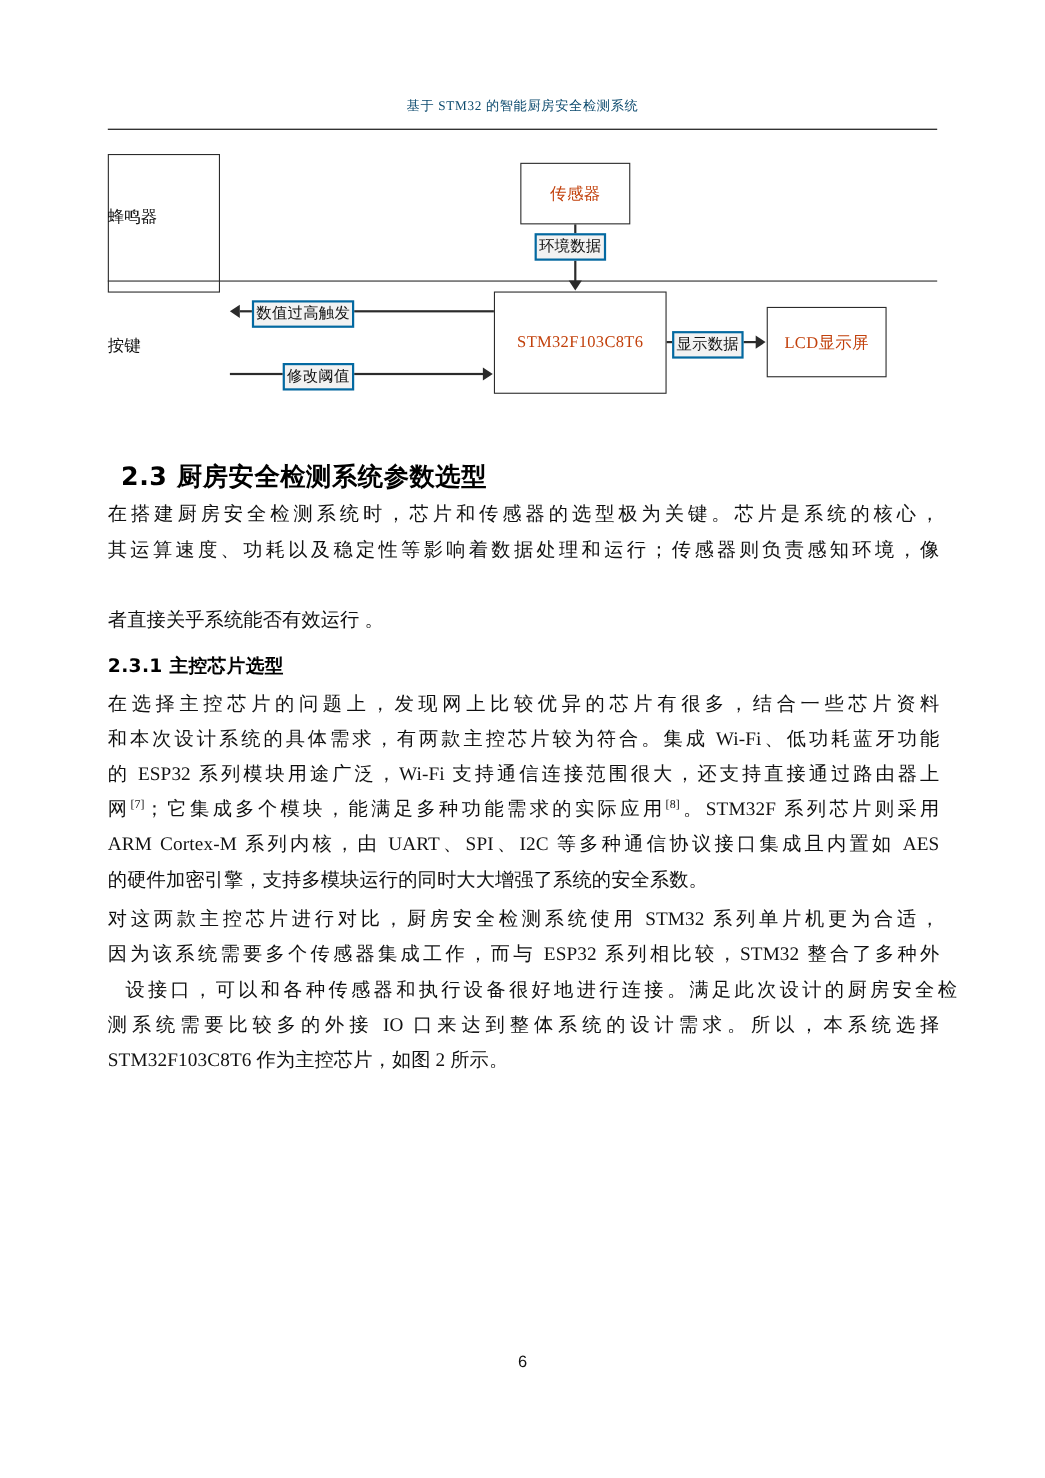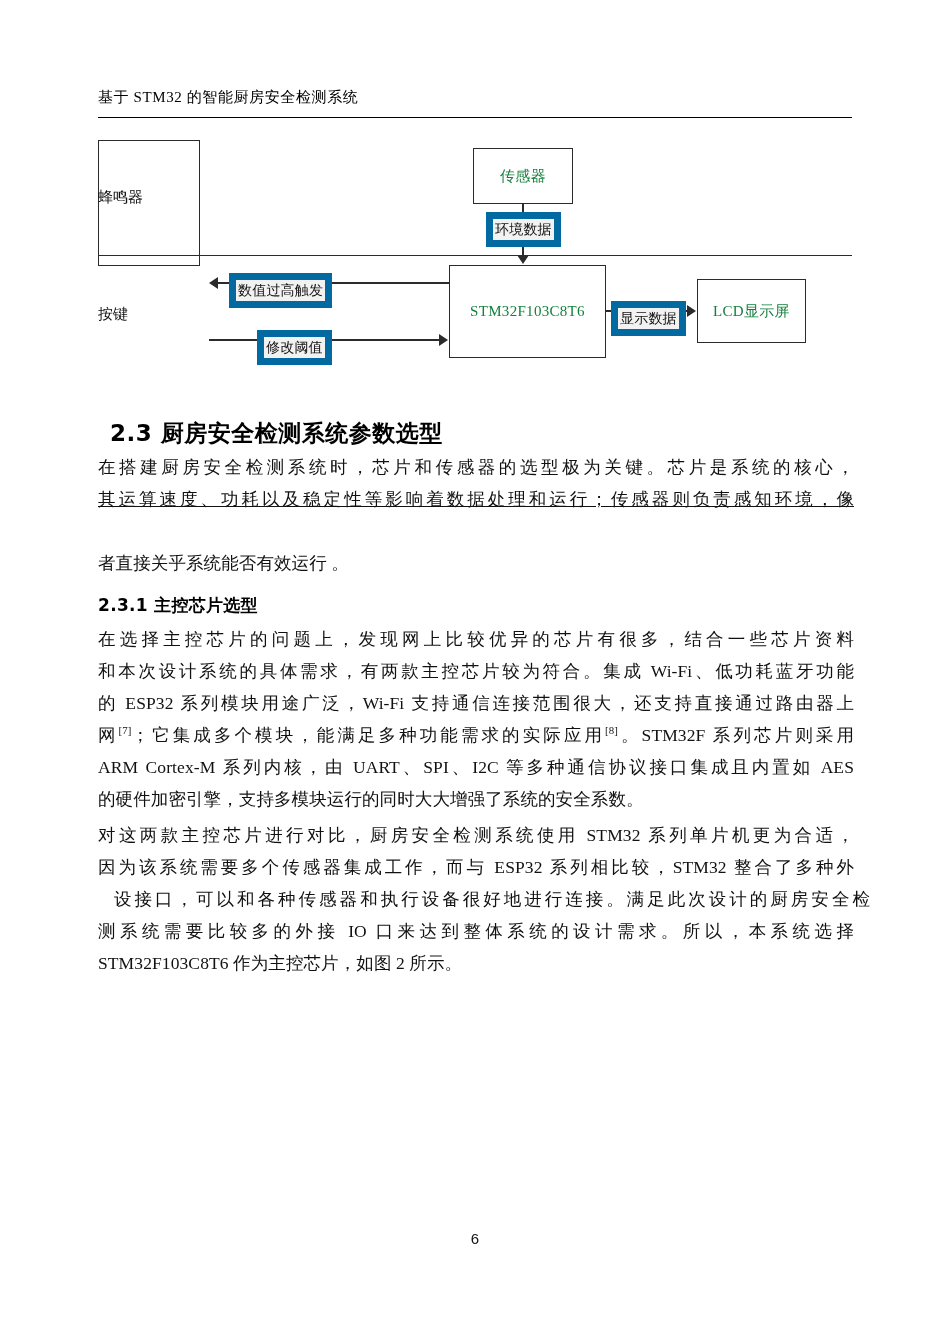--- a/index.html
+++ b/index.html
@@ -22,23 +22,24 @@
     width: 950px;
     height: 1344px;
   }
 
   
   .header {
     position: absolute;
     left: 98px;
     top: 88px;
     width: 754px;
-    font-size: 15px;
+    text-align: center;
+    font-size: 12px;
     letter-spacing: 0.6px;
-    color: #000000;
+    color: #0c4a6e;
   }
   .header-rule {
     position: absolute;
     left: 98px;
     top: 117px;
     width: 754px;
     height: 0;
     border-top: 1.2px solid #000;
   }
 
@@ -52,21 +53,21 @@
   }
   .fig-box {
     position: absolute;
     box-sizing: border-box;
     border: 1.6px solid #2b2b2b;
     background: #fff;
     display: flex;
     align-items: center;
     justify-content: center;
     font-size: 15px;
-    color: #15803d;
+    color: #c2410c;
     letter-spacing: 0.3px;
   }
   
   .box-sensor { left: 375px; top: 8px; width: 100px; height: 56px; }
   
   .box-mcu    { left: 351px; top: 125px; width: 157px; height: 93px; font-size: 15px; }
   
   .box-lcd    { left: 599px; top: 139px; width: 109px; height: 64px; }
   
   .box-left   { left: 9px;  top: 107px; width: 102px; height: 126px; border: 1.6px solid #2b2b2b; box-sizing: border-box; background:#fff; }
@@ -110,21 +111,21 @@
   .arrow-right {
     border-top: 6px solid transparent;
     border-bottom: 6px solid transparent;
     border-left: 9px solid #2b2b2b;
   }
 
   
   .edge-label {
     position: absolute;
     background: #f2f2f2;
-    border: 7px solid #0369a1;
+    border: 2px solid #0369a1;
     font-size: 14px;
     line-height: 19px;
     padding: 1px 2px;
     color: #111;
     white-space: nowrap;
     letter-spacing: 0.2px;
   }
 
   
   .fig-caption {
@@ -238,21 +239,21 @@
     <div class="line line-h" style="left:111px; top:199px; width:231px;"></div>
     <div class="arrow arrow-right" style="left:341px; top:194px;"></div>
     <div class="edge-label" style="left:159px; top:190px;">修改阈值</div>
 
   </div>
 
 
   <div class="h2" style="top:418px;">2.3  厨房安全检测系统参数选型</div>
 
   <div class="tline just" style="top:456px;">在搭建厨房安全检测系统时，芯片和传感器的选型极为关键。芯片是系统的核心，</div>
-  <div class="tline just" style="top:488px;text-decoration:underline;">其运算速度、功耗以及稳定性等影响着数据处理和运行；传感器则负责感知环境，像</div>
+  <div class="tline just" style="top:488px;">其运算速度、功耗以及稳定性等影响着数据处理和运行；传感器则负责感知环境，像</div>
   <div class="tline" style="top:552px;">者直接关乎系统能否有效运行 。</div>
 
   <div class="h3" style="top:594px;">2.3.1  主控芯片选型</div>
 
   <div class="tline just" style="top:628px;">在选择主控芯片的问题上，发现网上比较优异的芯片有很多，结合一些芯片资料</div>
   <div class="tline just" style="top:660px;">和本次设计系统的具体需求，有两款主控芯片较为符合。集成 Wi-Fi、低功耗蓝牙功能</div>
   <div class="tline just" style="top:692px;">的 ESP32 系列模块用途广泛，Wi-Fi 支持通信连接范围很大，还支持直接通过路由器上</div>
 
   <div class="tline just" style="top:724px;">
     <span>网</span><sup>[7]</sup><span>；它集成多个模块，能满足多种功能需求的实际应用</span><sup>[8]</sup><span>。STM32F 系列芯片则采用</span>

